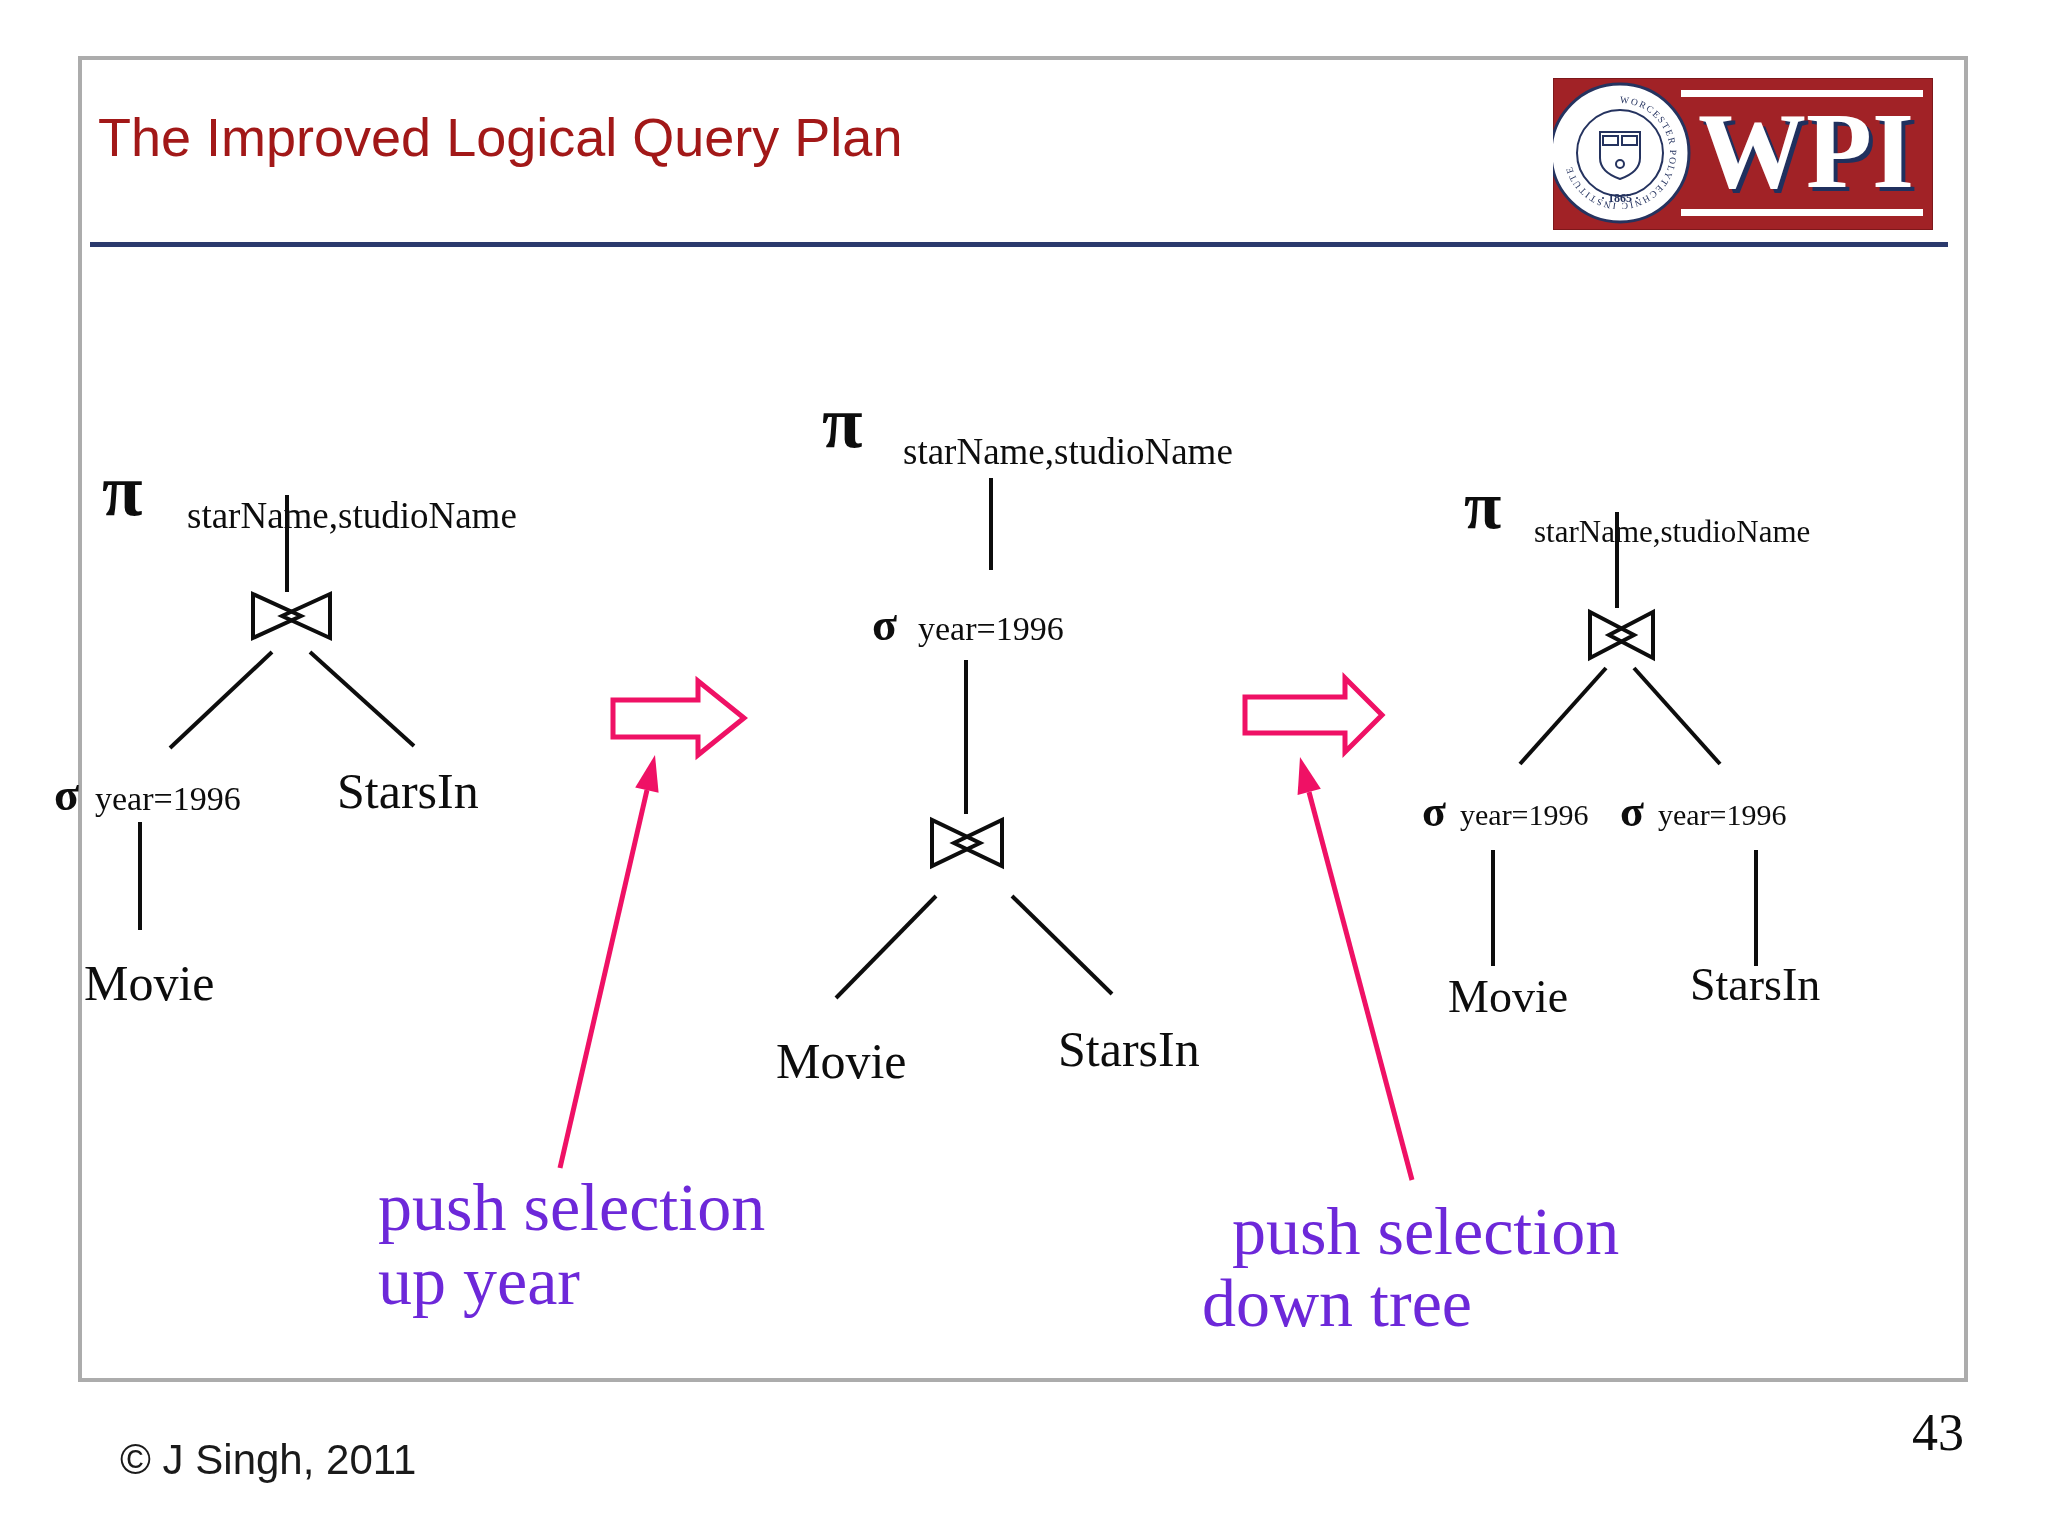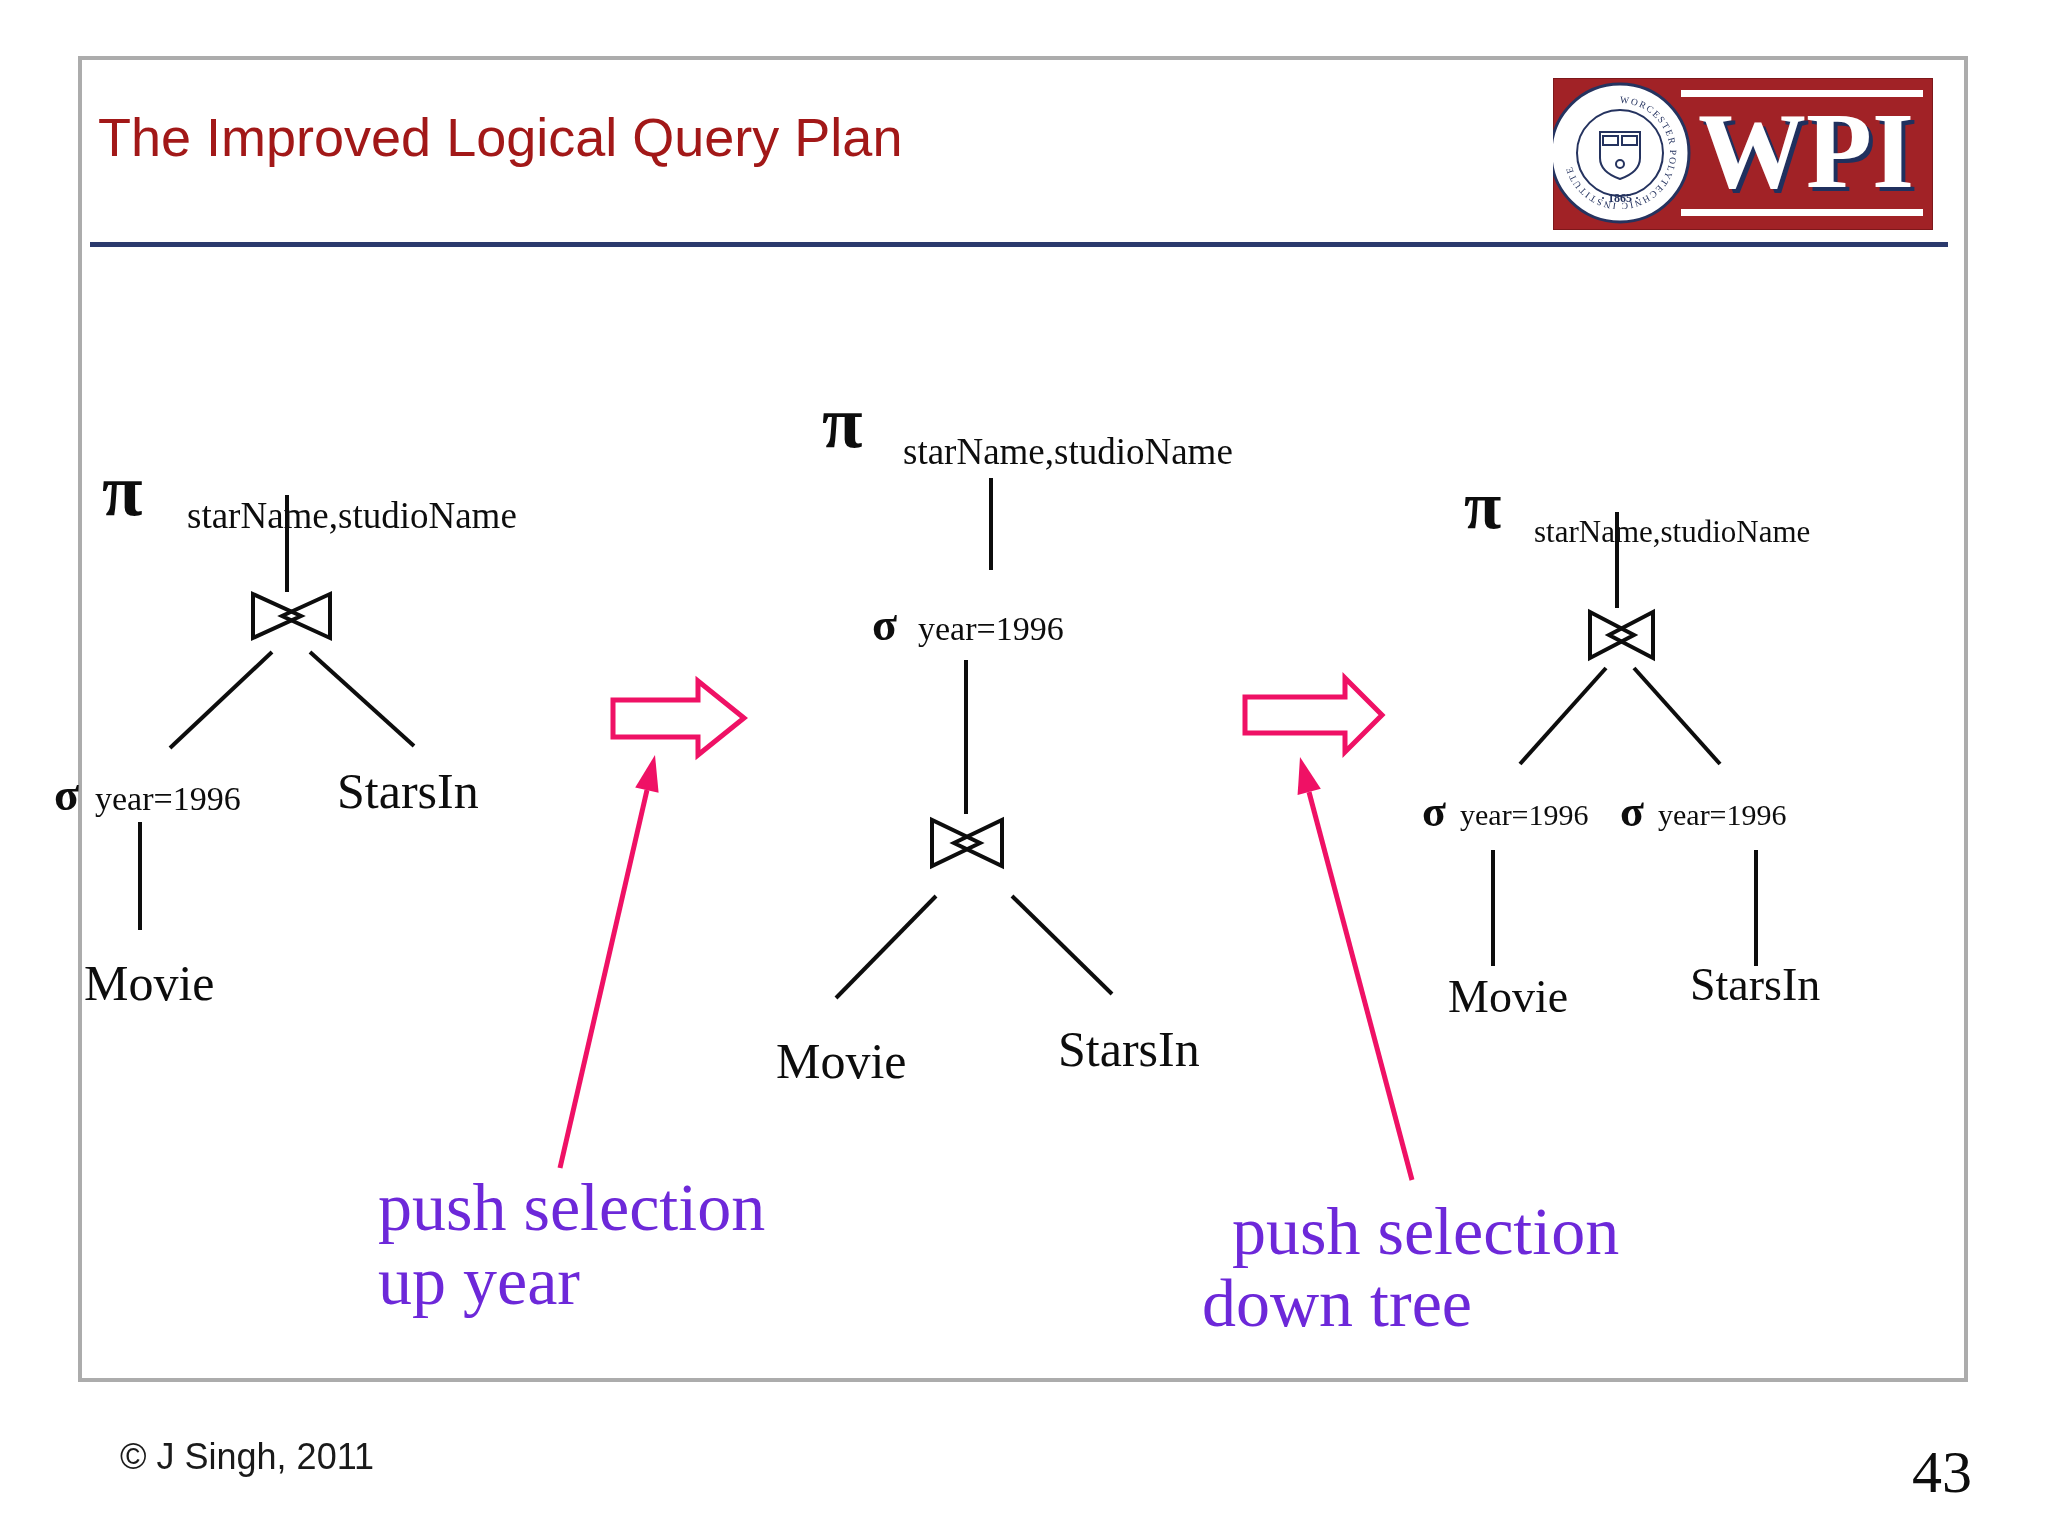--- a/index.html
+++ b/index.html
@@ -36,22 +36,22 @@
   .starsin-left{left:337px;top:762px;}
   .movie-mid{left:776px;top:1032px;}
   .starsin-mid{left:1058px;top:1020px;}
   .movie-right{left:1448px;top:970px;font-size:46px;}
   .starsin-right{left:1690px;top:958px;font-size:46px;}
   .pink-note{font-size:68px;color:#6d28d9;}
   .up1{left:378px;top:1168px;}
   .up2{left:378px;top:1242px;}
   .down1{left:1232px;top:1192px;}
   .down2{left:1202px;top:1264px;}
-  #footer-copyright{left:120px;top:1436px;font-size:36px;font-family:"Liberation Sans",sans-serif;color:#1a1a1a;}
-  #page-number{left:1912px;top:1438px;font-size:60px;}
+  #footer-copyright{left:120px;top:1436px;font-size:42px;font-family:"Liberation Sans",sans-serif;color:#1a1a1a;}
+  #page-number{left:1912px;top:1403px;font-size:52px;}
   #wpi-logo{position:absolute;left:1553px;top:78px;width:380px;height:152px;z-index:2;}
 </style>
 </head>
 <body>
 
 <div id="canvas">
 
   <div id="slide-border"></div>
 
   <svg id="shape-layer" viewBox="0 0 2048 1536" xmlns="http://www.w3.org/2000/svg">

